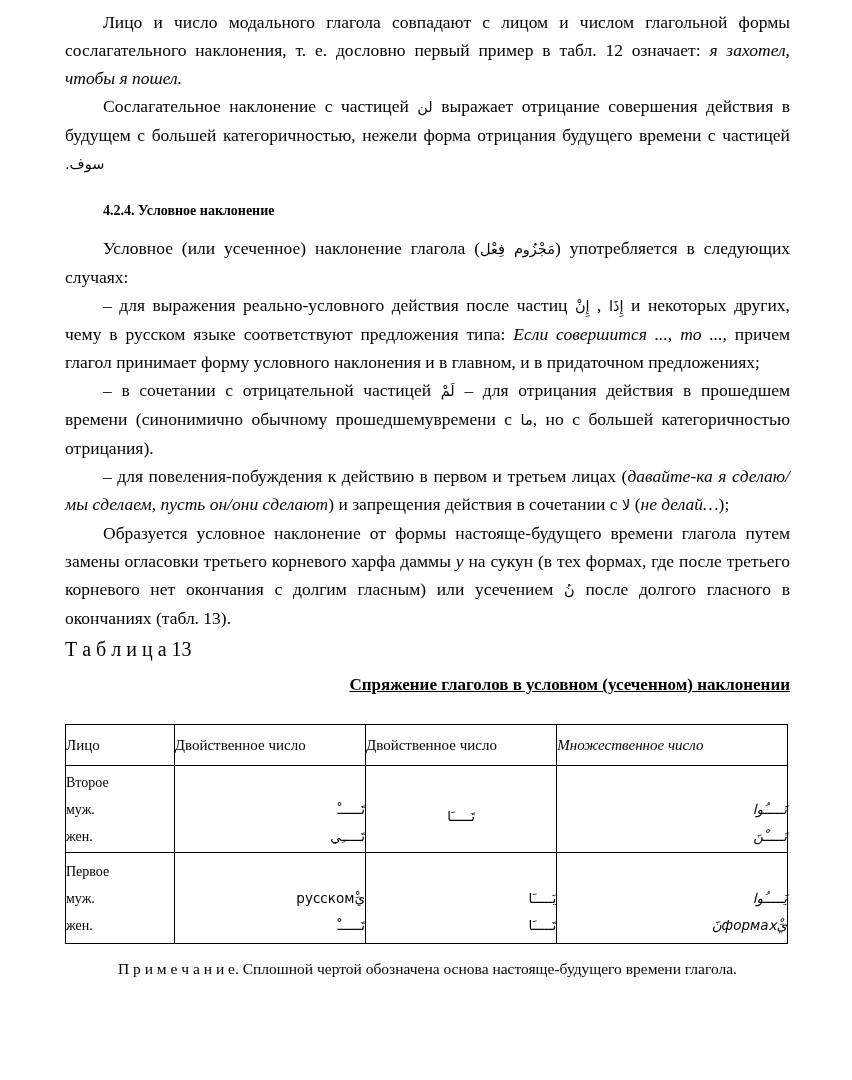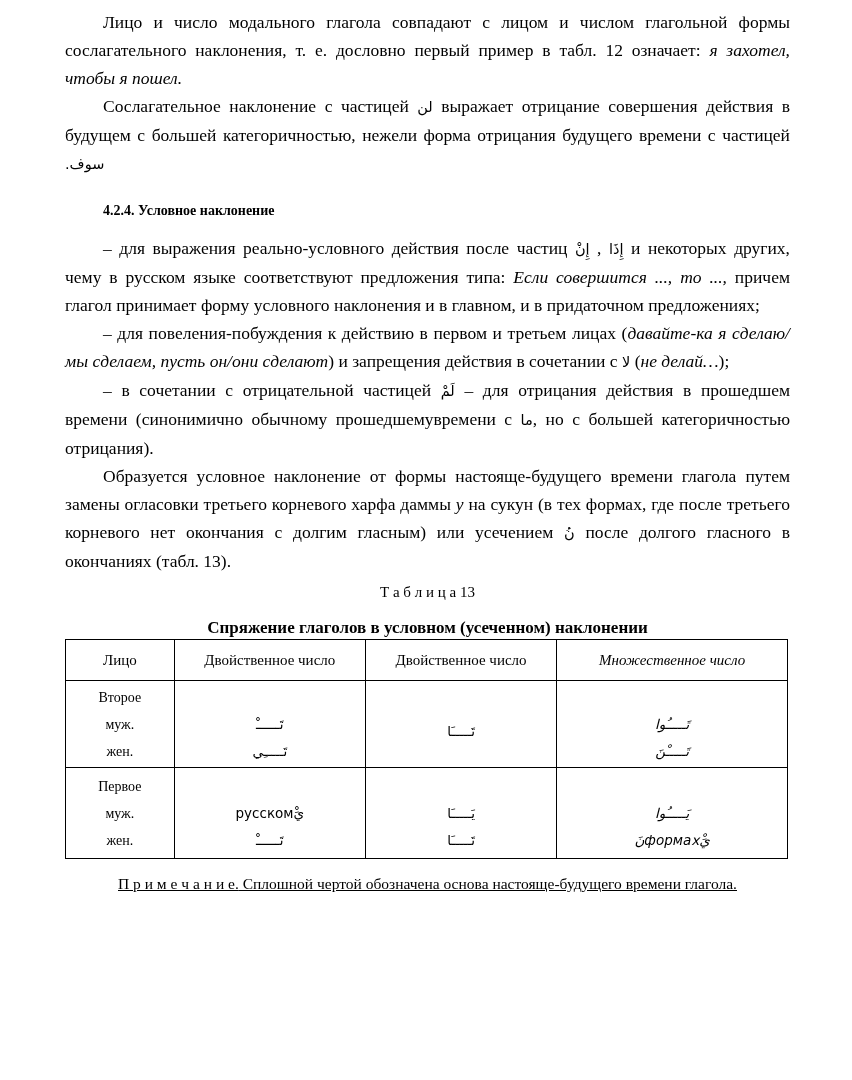--- a/index.html
+++ b/index.html
@@ -4,56 +4,57 @@
 <style>
   html,body{margin:0;padding:0;background:#fff;}
   body{width:852px;height:1080px;overflow:hidden;color:#000;
        font-family:"Liberation Serif", serif;}
   .page{box-sizing:border-box;width:852px;height:1080px;padding:8px 62px 0 65px;}
   p.body{margin:0;font-size:17.5px;line-height:28px;text-align:justify;text-indent:38px;}
   .it{font-style:italic;}
   .ar{font-family:"DejaVu Sans", sans-serif;font-size:14.5px;unicode-bidi:isolate;}
   .ar.rtl{direction:rtl;}
   h2.heading{margin:20px 0 10px 0;padding-left:38px;font-size:14px;line-height:26px;font-weight:bold;}
-  .table-label{margin-top:6px;font-size:15px;line-height:23px;text-align:center;}
-  .table-title{margin:12px 0 0 0;font-size:17px;line-height:23px;text-align:center;font-weight:bold;}
+  .table-label{margin-top:6px;font-size:20px;line-height:23px;text-align:left;}
+  .table-title{margin:12px 0 28px 0;font-size:17px;line-height:23px;text-align:right;font-weight:bold;text-decoration:underline;}
   table.conj{width:723px;border-collapse:collapse;table-layout:fixed;}
-  table.conj td{border:1.6px solid #000;text-align:center;vertical-align:middle;padding:0;}
+  table.conj td{border:1.6px solid #000;vertical-align:middle;padding:0;}
   td.c-person{width:15%;}
   td.c-sing{width:26.5%;}
   td.c-dual{width:26.5%;}
   td.c-plur{width:32%;font-style:italic;}
   tr.hdr td{height:40px;font-size:15px;}
   tr.r1 td{height:50px;font-size:17px;}
   tr.r2 td{height:86px;}
   tr.r3 td{height:90px;}
   .cl{display:block;height:27px;line-height:27px;font-size:14px;}
   .arf{display:block;height:27px;line-height:27px;direction:rtl;
        font-family:"DejaVu Sans", sans-serif;font-size:13.5px;}
   .dual-mid{display:flex;height:100%;align-items:center;justify-content:center;padding-top:14px;box-sizing:border-box;}
   .dual-mid .arf{height:auto;}
-  .note{margin-top:14px;font-size:15.5px;line-height:21px;text-align:center;text-decoration:underline;}
+  .note{margin-top:14px;font-size:15.5px;line-height:21px;text-align:center;}
 </style>
 </head>
 <body>
 
 <div class="page">
 
   <p class="body"><span>Лицо и число модального глагола совпадают с лицом и числом глагольной формы сослагательного наклонения, т. е. дословно первый пример в табл. 12 означает: </span><span class="it">я захотел, чтобы я пошел.</span></p>
 
   <p class="body"><span>Сослагательное наклонение с частицей </span><span class="ar">لن</span><span>  выражает отрицание совершения действия в будущем с большей категоричностью, нежели форма отрицания будущего времени с частицей </span><span class="ar rtl">سوف.</span></p>
 
   <h2 class="heading">4.2.4. Условное наклонение</h2>
 
+  <p class="body"><span>Условное (или усеченное) наклонение глагола (</span><span class="ar">فِعْل</span><span> </span><span class="ar">مَجْزُوم</span><span>) употребляется в следующих случаях:</span></p>
 
   <p class="body"><span>– для выражения реально-условного действия после частиц </span><span class="ar">إِنْ</span><span> , </span><span class="ar">إِذَا</span><span>  и некоторых других, чему в русском языке соответствуют предложения типа: </span><span class="it">Если совершится ..., то ...,</span><span> причем глагол принимает форму условного наклонения и в главном, и в придаточном предложениях;</span></p>
 
+  <p class="body"><span>– в сочетании с отрицательной частицей </span><span class="ar">لَمْ</span><span> – для отрицания действия в прошедшем времени (синонимично обычному прошедшемувремени с </span><span class="ar">ما</span><span>, но с большей категорич­ностью отрицания).</span></p>
+
   <p class="body"><span>– для повеления-побуждения к действию в первом и третьем лицах (</span><span class="it">давайте-ка я сделаю/мы сделаем, пусть он/они сделают</span><span>) и запрещения действия в сочетании с </span><span class="ar">لا</span><span> (</span><span class="it">не делай…</span><span>);</span></p>
-
-  <p class="body"><span>– в сочетании с отрицательной частицей </span><span class="ar">لَمْ</span><span> – для отрицания действия в прошедшем времени (синонимично обычному прошедшемувремени с </span><span class="ar">ما</span><span>, но с большей категорич­ностью отрицания).</span></p>
 
   <p class="body"><span>Образуется условное наклонение от формы настояще-будущего времени глагола путем замены огласовки третьего корневого харфа даммы </span><span class="it">у</span><span> на сукун (в тех формах, где после третьего корневого нет окончания с долгим гласным) или усечением </span><span class="ar">نُ</span><span> после долгого гласного в окончаниях (табл. 13).</span></p>
 
   <div class="table-label">Т а б л и ц а   13</div>
 
   <div class="table-title">Спряжение глаголов в условном (усеченном) наклонении</div>
 
   <table class="conj">
     <tbody>
         <tr class="hdr">

